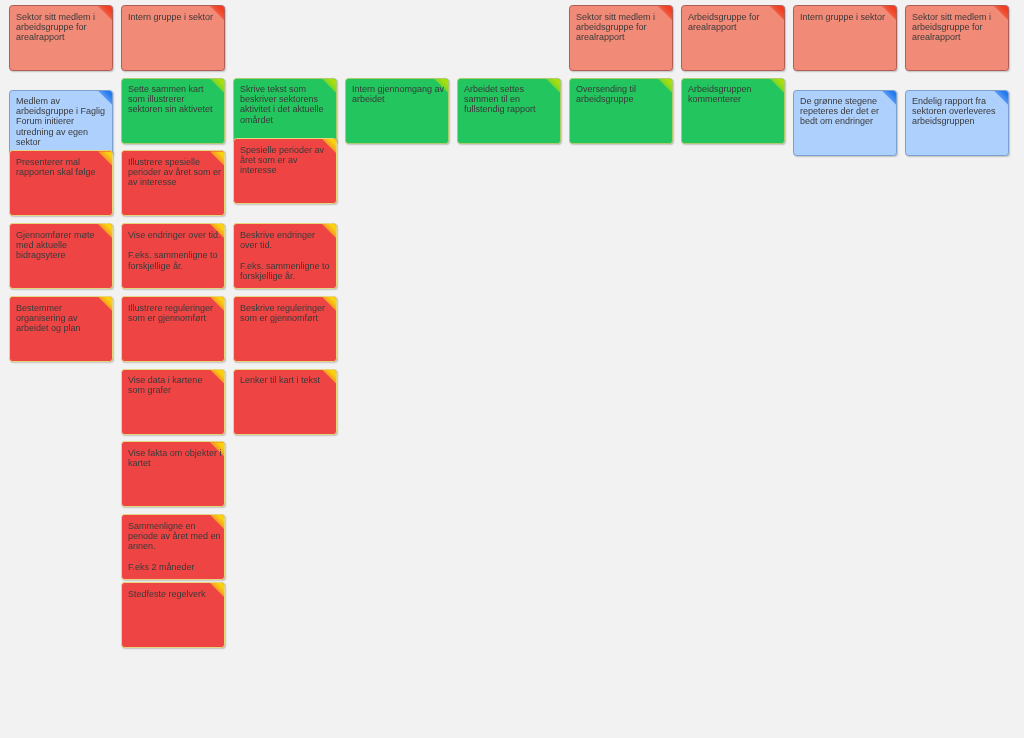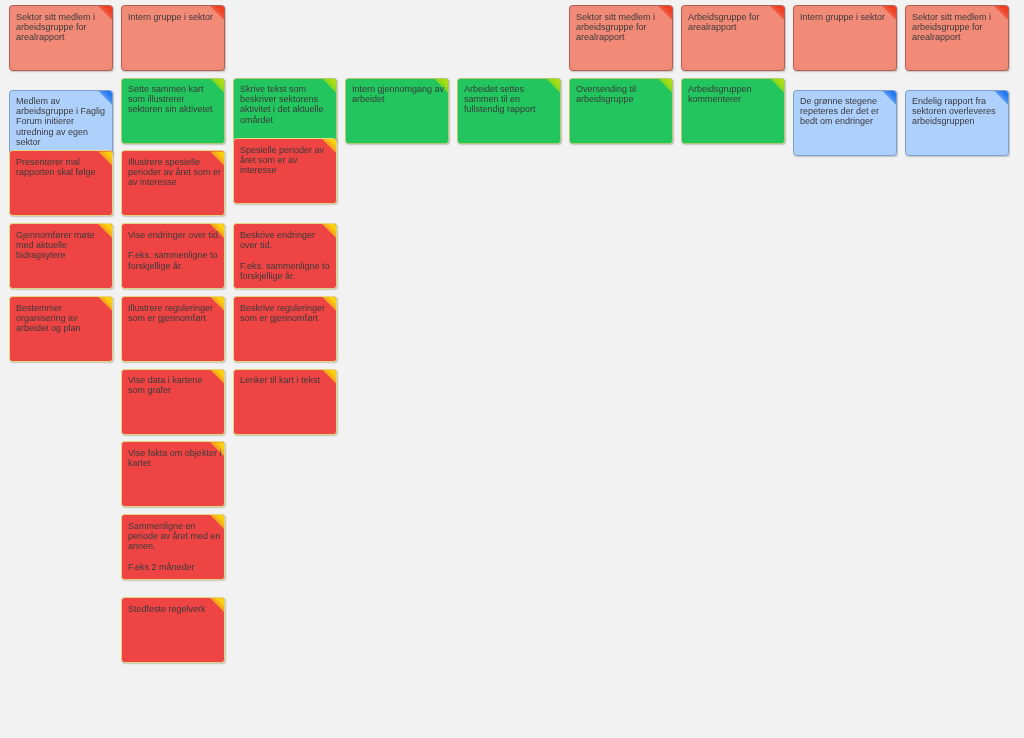--- a/index.html
+++ b/index.html
@@ -158,17 +158,17 @@
   <div class="note c-yellow" style="left:121px;top:441.2px">
     <div class="fold"></div>
     <div class="txt">Vise fakta om objekter i kartet</div>
   </div>
   <div class="note c-yellow" style="left:121px;top:513.9px">
     <div class="fold"></div>
     <div class="txt">Sammenligne en periode av året med en annen.
 
 F.eks 2 måneder</div>
   </div>
-  <div class="note c-yellow" style="left:121px;top:597px">
+  <div class="note c-yellow" style="left:121px;top:582px">
     <div class="fold"></div>
     <div class="txt">Stedfeste regelverk</div>
   </div>
 </div>
 
 </body></html>

